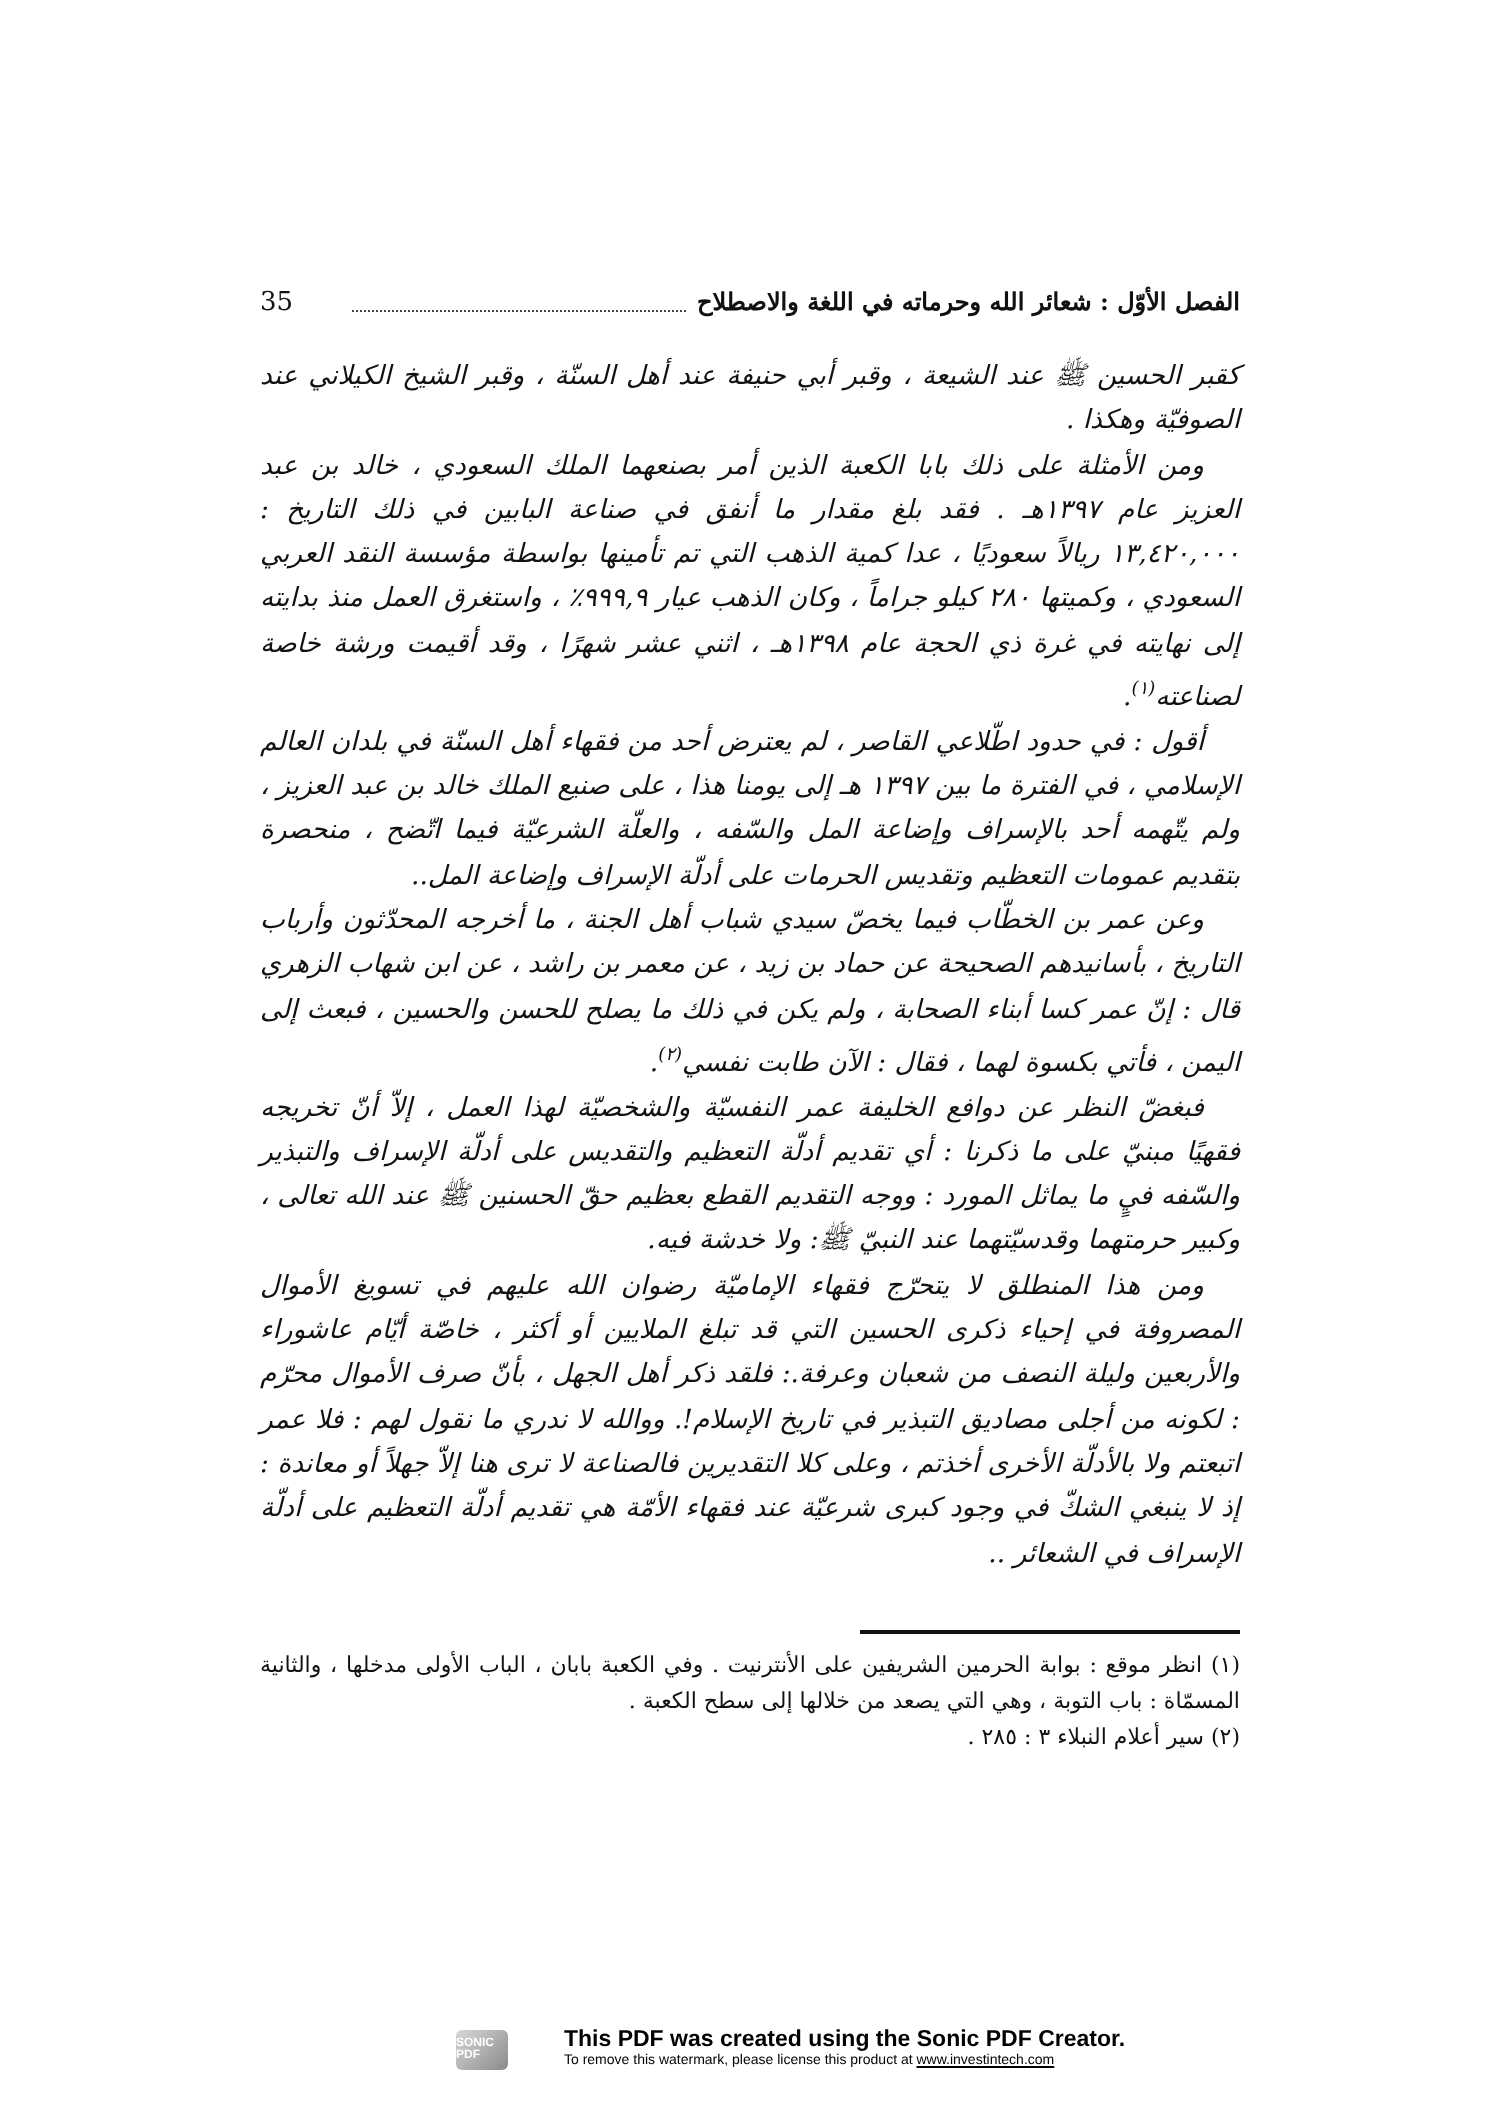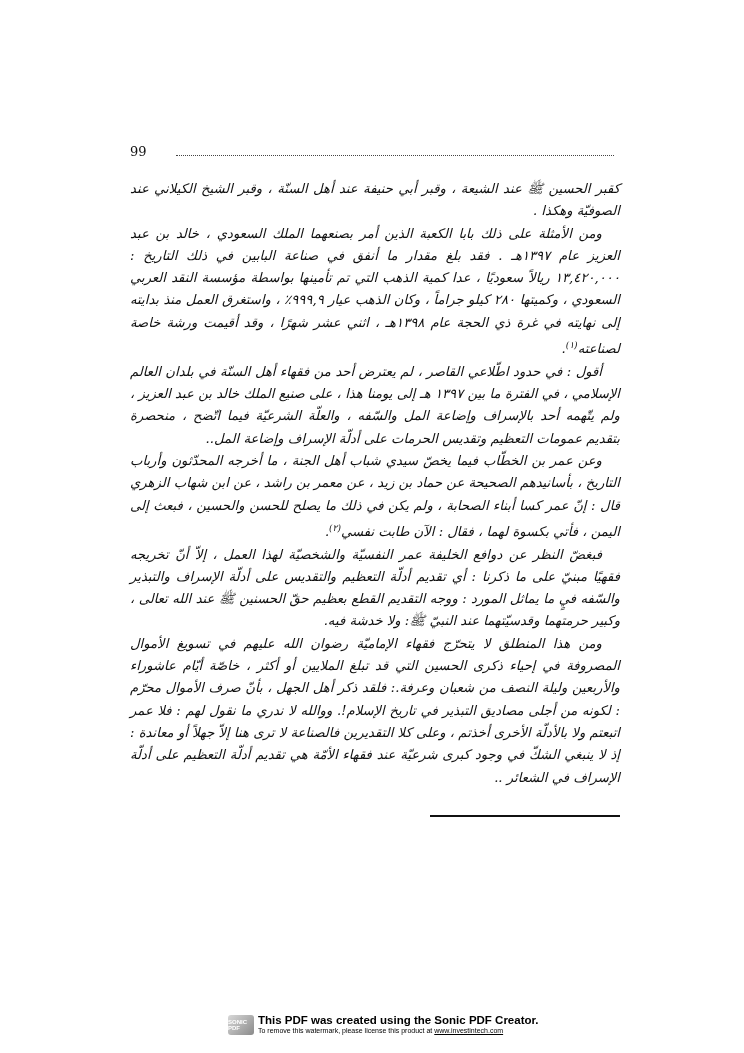--- a/index.html
+++ b/index.html
@@ -9,48 +9,53 @@
   .header-title { white-space:nowrap; font-weight:bold; }
   .header-dots { flex:1; border-bottom:1px dotted #444; margin:0 6px; height:8px; }
   .page-number { font-size:13px; width:40px; text-align:left; }
   .body-text { position:absolute; left:130px; top:178px; width:490px; direction:rtl; text-align:justify; font-size:13.2px; line-height:22.3px;font-style:italic; }
   .para { margin:0; text-indent:0; }
   .para.indent { text-indent:18px; }
   .fn-ref { font-size:9px; vertical-align:super; }
   .footnote-rule { position:absolute; left:430px; top:815px; width:190px; height:2px; background:#111; }
   .footnotes { position:absolute; left:130px; top:824px; width:490px; direction:rtl; text-align:justify; font-size:11px; line-height:18px; }
   .footnote { margin:0; }
-  .watermark { position:absolute; left:228px; top:1014px; display:flex; align-items:center; }
+  .watermark { position:absolute; left:228px; top:1014px; display:flex; align-items:center;gap:24px; }
   .wm-logo { width:26px; height:20px; border-radius:3px; background:linear-gradient(135deg,#d8d8d8,#8a8a8a); color:#fff; font-family:"Liberation Sans", sans-serif; font-size:6px; font-weight:bold; display:flex; align-items:center; justify-content:center; margin-right:4px; }
   .wm-text { font-family:"Liberation Sans", sans-serif; color:#000; }
   .wm-line1 { font-size:11.5px; font-weight:bold; line-height:12px; }
   .wm-line2 { font-size:7px; line-height:9px; }
   .wm-link { text-decoration:underline; color:#000; }
 </style>
 </head>
 <body>
 
 <div class="page">
 
   <div class="header">
+    <span class="header-title">الفصل الأوّل : شعائر الله وحرماته في اللغة والاصطلاح</span>
     <span class="header-dots"></span>
-    <span class="page-number">99</span>
+    <span class="page-number">35</span>
   </div>
 
   <div class="body-text">
     <p class="para"><span>كقبر الحسين ﷺ عند الشيعة ، وقبر أبي حنيفة عند أهل السنّة ، وقبر الشيخ الكيلاني عند الصوفيّة وهكذا .</span></p>
     <p class="para indent"><span>ومن الأمثلة على ذلك بابا الكعبة الذين أمر بصنعهما الملك السعودي ، خالد بن عبد العزيز عام ١٣٩٧هـ . فقد بلغ مقدار ما أنفق في صناعة البابين في ذلك التاريخ : ١٣,٤٢٠,٠٠٠ ريالاً سعوديًا ، عدا كمية الذهب التي تم تأمينها بواسطة مؤسسة النقد العربي السعودي ، وكميتها ٢٨٠ كيلو جراماً ، وكان الذهب عيار ٩٩٩,٩٪ ، واستغرق العمل منذ بدايته إلى نهايته في غرة ذي الحجة عام ١٣٩٨هـ ، اثني عشر شهرًا ، وقد أقيمت ورشة خاصة لصناعته</span><span class="fn-ref">(١)</span><span>.</span></p>
     <p class="para indent"><span>أقول : في حدود اطّلاعي القاصر ، لم يعترض أحد من فقهاء أهل السنّة في بلدان العالم الإسلامي ، في الفترة ما بين ١٣٩٧ هـ إلى يومنا هذا ، على صنيع الملك خالد بن عبد العزيز ، ولم يتّهمه أحد بالإسراف وإضاعة المل والسّفه ، والعلّة الشرعيّة فيما اتّضح ، منحصرة بتقديم عمومات التعظيم وتقديس الحرمات على أدلّة الإسراف وإضاعة المل..</span></p>
     <p class="para indent"><span>وعن عمر بن الخطّاب فيما يخصّ سيدي شباب أهل الجنة ، ما أخرجه المحدّثون وأرباب التاريخ ، بأسانيدهم الصحيحة عن حماد بن زيد ، عن معمر بن راشد ، عن ابن شهاب الزهري قال : إنّ عمر كسا أبناء الصحابة ، ولم يكن في ذلك ما يصلح للحسن والحسين ، فبعث إلى اليمن ، فأتي بكسوة لهما ، فقال : الآن طابت نفسي</span><span class="fn-ref">(٢)</span><span>.</span></p>
     <p class="para indent"><span>فبغضّ النظر عن دوافع الخليفة عمر النفسيّة والشخصيّة لهذا العمل ، إلاّ أنّ تخريجه فقهيًا مبنيّ على ما ذكرنا : أي تقديم أدلّة التعظيم والتقديس على أدلّة الإسراف والتبذير والسّفه فيٍ ما يماثل المورد : ووجه التقديم القطع بعظيم حقّ الحسنين ﷺ عند الله تعالى ، وكبير حرمتهما وقدسيّتهما عند النبيّ ﷺ: ولا خدشة فيه.</span></p>
     <p class="para indent"><span>ومن هذا المنطلق لا يتحرّج فقهاء الإماميّة رضوان الله عليهم في تسويغ الأموال المصروفة في إحياء ذكرى الحسين التي قد تبلغ الملايين أو أكثر ، خاصّة أيّام عاشوراء والأربعين وليلة النصف من شعبان وعرفة.: فلقد ذكر أهل الجهل ، بأنّ صرف الأموال محرّم : لكونه من أجلى مصاديق التبذير في تاريخ الإسلام!. ووالله لا ندري ما نقول لهم : فلا عمر اتبعتم ولا بالأدلّة الأخرى أخذتم ، وعلى كلا التقديرين فالصناعة لا ترى هنا إلاّ جهلاً أو معاندة : إذ لا ينبغي الشكّ في وجود كبرى شرعيّة عند فقهاء الأمّة هي تقديم أدلّة التعظيم على أدلّة الإسراف في الشعائر ..</span></p>
   </div>
 
   <div class="footnote-rule"></div>
 
+  <div class="footnotes">
+    <p class="footnote">(١) انظر موقع : بوابة الحرمين الشريفين على الأنترنيت . وفي الكعبة بابان ، الباب الأولى مدخلها ، والثانية المسمّاة : باب التوبة ، وهي التي يصعد من خلالها إلى سطح الكعبة .</p>
+    <p class="footnote">(٢) سير أعلام النبلاء ٣ : ٢٨٥ .</p>
+  </div>
 
   <div class="watermark">
     <div class="wm-logo">SONIC PDF</div>
     <div class="wm-text">
       <div class="wm-line1">This PDF was created using the Sonic PDF Creator.</div>
       <div class="wm-line2"><span>To remove this watermark, please license this product at </span><span class="wm-link">www.investintech.com</span></div>
     </div>
   </div>
 
 </div>

